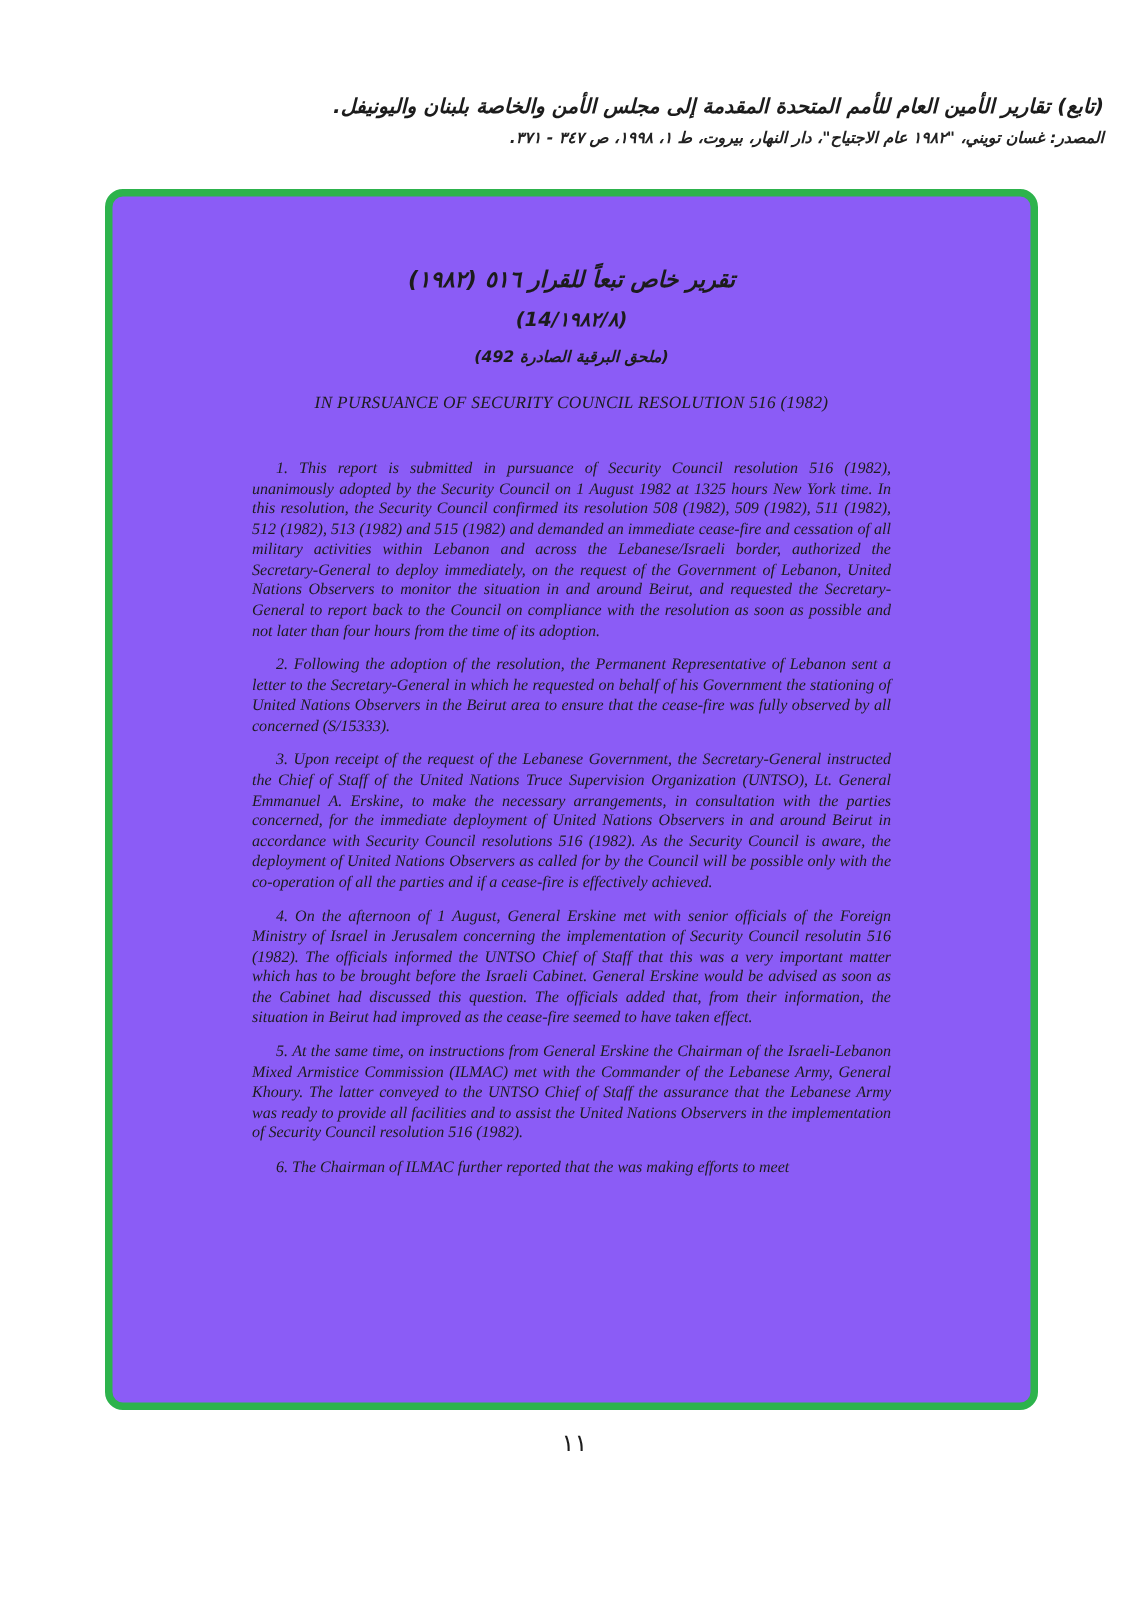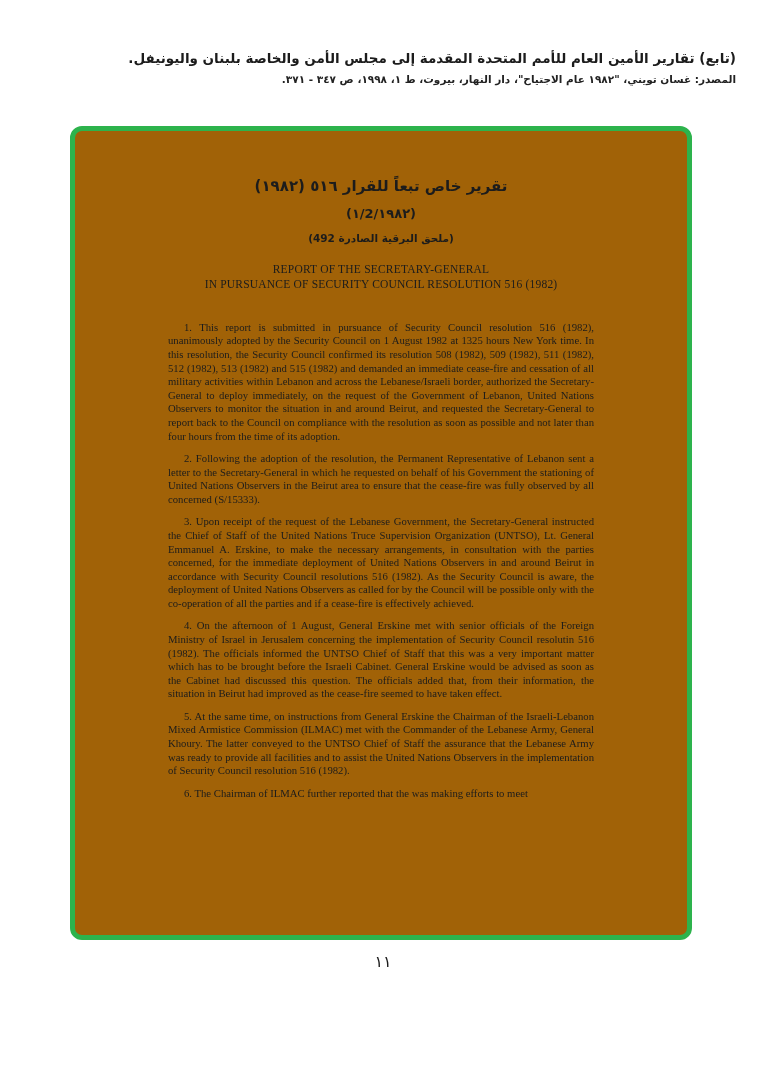--- a/index.html
+++ b/index.html
@@ -6,34 +6,36 @@
   html, body { background: #ffffff; }
   body {
     width: 758px; height: 1078px;
     position: relative;
     font-family: "Liberation Serif", serif;
     color: #1c1c1c;
     overflow: hidden;
   }
   .arabic-header {
     position: absolute;
-    top: 50px; right: 22px; left: 40px;
+    top: 63px; right: 22px; left: 40px;
     direction: rtl;
     font-family: "DejaVu Sans", sans-serif;
+    font-style: italic;
   }
   .arabic-header .h-line1 { font-size: 13.5px; font-weight: bold; letter-spacing: 0.2px; }
   .arabic-header .h-line2 { font-size: 10.5px; font-weight: bold; margin-top: 7px; color: #222; }
 
   .green-box {
     position: absolute;
     left: 70px; top: 126px;
     width: 622px; height: 814px;
     border: 5px solid var(--frame-color, #2db34c);
     border-radius: 12px;
-    background: #a16207;
+    background: #8b5cf6;
+    font-style: italic;
   }
   .doc-content {
     margin: 46px auto 0 auto;
     width: 426px;
   }
   .arabic-block {
     text-align: center;
     direction: rtl;
     font-family: "DejaVu Sans", sans-serif;
   }
@@ -81,27 +83,26 @@
   <header class="arabic-header">
     <div class="h-line1">(تابع) تقارير الأمين العام للأمم المتحدة المقدمة إلى مجلس الأمن والخاصة بلبنان واليونيفل.</div>
     <div class="h-line2">المصدر: غسان تويني، "١٩٨٢ عام الاجتياح"، دار النهار، بيروت، ط ١، ١٩٩٨، ص ٣٤٧ - ٣٧١.</div>
   </header>
 
   <div class="green-box">
     <div class="doc-content">
 
       <div class="arabic-block">
         <div class="ar-title">تقرير خاص تبعاً للقرار ٥١٦ (١٩٨٢)</div>
-        <div class="ar-date">(١٩٨٢/2/١)</div>
+        <div class="ar-date">(١٩٨٢/٨/14)</div>
         <div class="ar-note">(ملحق البرقية الصادرة 492)</div>
       </div>
 
 
       <div class="doc-title">
-        <div>REPORT OF THE SECRETARY-GENERAL</div>
         <div>IN PURSUANCE OF SECURITY COUNCIL RESOLUTION 516 (1982)</div>
       </div>
 
       <p class="para first">1.  This report is submitted in pursuance of Security Council resolution 516 (1982), unanimously adopted by the Security Council on 1 August 1982 at 1325 hours New York time. In this resolution, the Security Council confirmed its resolution 508 (1982), 509 (1982), 511 (1982), 512 (1982), 513 (1982) and 515 (1982) and demanded an immediate cease-fire and cessation of all military activities within Lebanon and across the Lebanese/Israeli border, authorized the Secretary-General to deploy immediately, on the request of the Government of Lebanon, United Nations Observers to monitor the situation in and around Beirut, and requested the Secretary-General to report back to the Council on compliance with the resolution as soon as possible and not later than four hours from the time of its adoption.</p>
       <p class="para">2.  Following the adoption of the resolution, the Permanent Representative of Lebanon sent a letter to the Secretary-General in which he requested on behalf of his Government the stationing of United Nations Observers in the Beirut area to ensure that the cease-fire was fully observed by all concerned (S/15333).</p>
       <p class="para">3.  Upon receipt of the request of the Lebanese Government, the Secretary-General instructed the Chief of Staff of the United Nations Truce Supervision Organization (UNTSO), Lt. General Emmanuel A. Erskine, to make the necessary arrangements, in consultation with the parties concerned, for the immediate deployment of United Nations Observers in and around Beirut in accordance with Security Council resolutions 516 (1982). As the Security Council is aware, the deployment of United Nations Observers as called for by the Council will be possible only with the co-operation of all the parties and if a cease-fire is effectively achieved.</p>
       <p class="para">4.  On the afternoon of 1 August, General Erskine met with senior officials of the Foreign Ministry of Israel in Jerusalem concerning the implementation of Security Council resolutin 516 (1982). The officials informed the UNTSO Chief of Staff that this was a very important matter which has to be brought before the Israeli Cabinet. General Erskine would be advised as soon as the Cabinet had discussed this question. The officials added that, from their information, the situation in Beirut had improved as the cease-fire seemed to have taken effect.</p>
       <p class="para">5.  At the same time, on instructions from General Erskine the Chairman of the Israeli-Lebanon Mixed Armistice Commission (ILMAC) met with the Commander of the Lebanese Army, General Khoury. The latter conveyed to the UNTSO Chief of Staff the assurance that the Lebanese Army was ready to provide all facilities and to assist the United Nations Observers in the implementation of Security Council resolution 516 (1982).</p>
       <p class="para">6.  The Chairman of ILMAC further reported that the was making efforts to meet</p>
 

